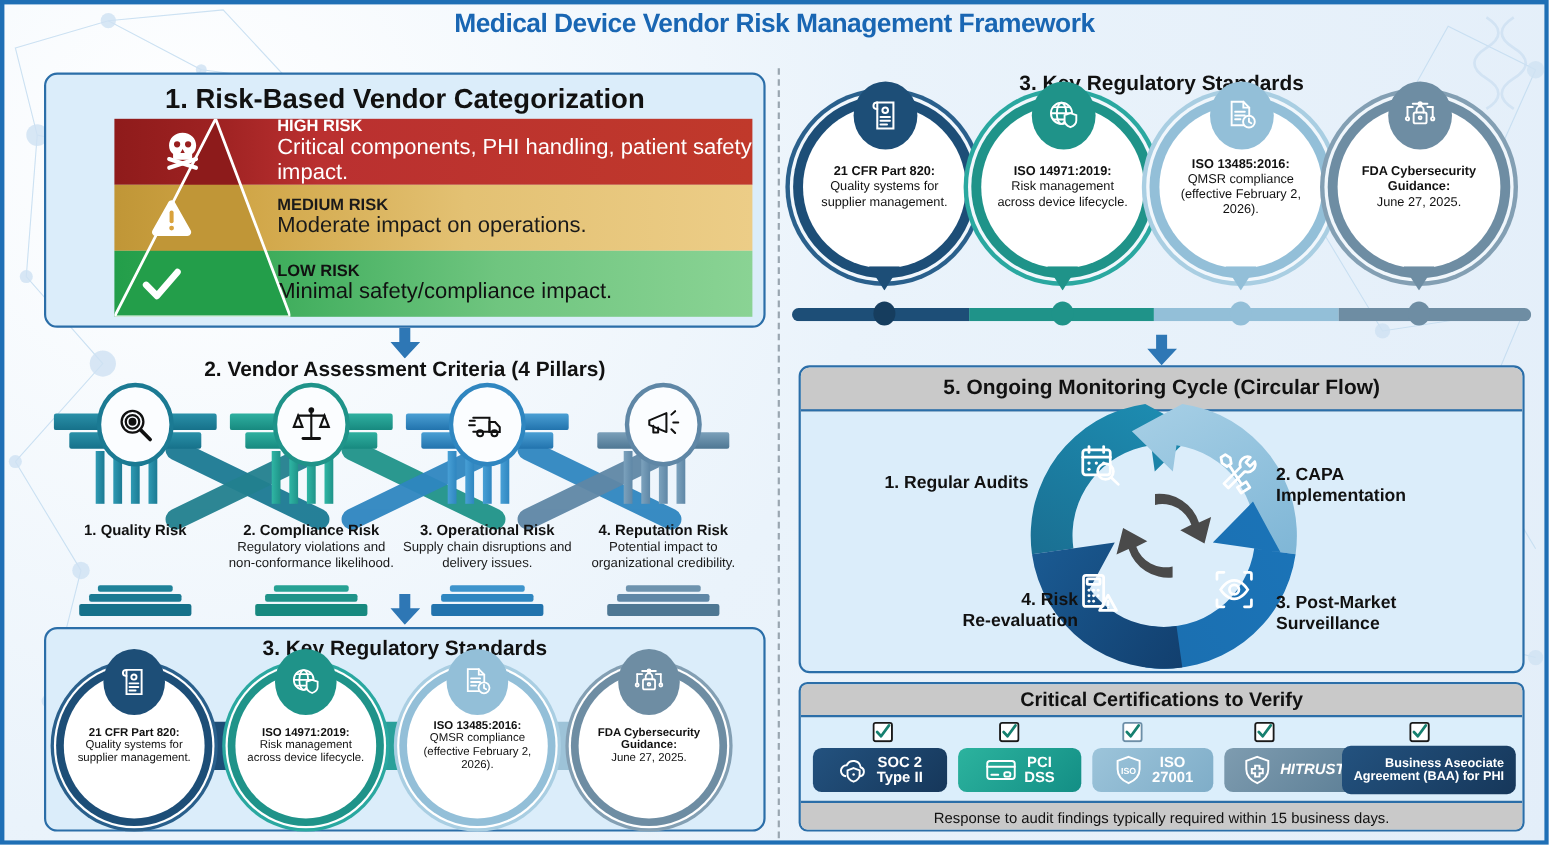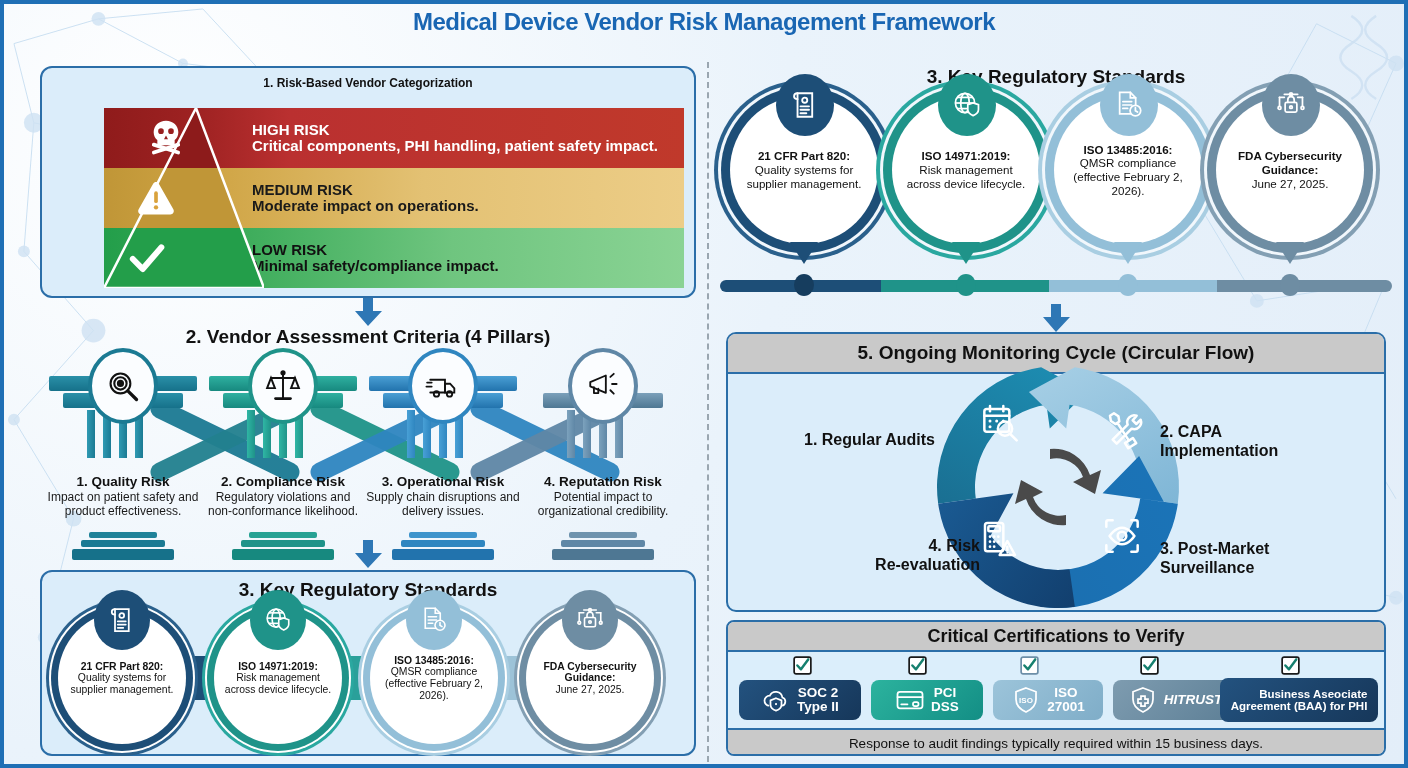--- a/index.html
+++ b/index.html
@@ -38,29 +38,29 @@
     background:#dbedfa;
     border:2px solid #2b6ea8;
     border-radius:12px;
   }
   .panel-title {
     text-align:center; font-weight:bold; color:#111;
   }
 
   
   #sec-risk { left:36px; top:62px; width:656px; height:232px; }
-  #sec-risk .panel-title { font-size:12px; margin-top:8px; }
+  #sec-risk .panel-title { font-size:25px; margin-top:8px; }
   .pyr-wrap { position:absolute; left:62px; top:40px; width:580px; height:180px; }
   .pyr-row {
     position:absolute; left:0; width:580px; height:60px;
     display:flex; align-items:center;
   }
   .pyr-row .txt { margin-left:148px; }
   .pyr-row .hd { font-size:15px; font-weight:bold; line-height:1.05; }
-  .pyr-row .sb { font-size:15px; line-height:1.15;font-weight:bold; }
+  .pyr-row .sb { font-size:20px; line-height:1.15; }
   #pyr-high { top:0;   background:linear-gradient(90deg,#8f1b1b 0%,#9e2222 16%,#ba3030 32%,#c0392b 100%); }
   #pyr-high .hd,#pyr-high .sb { color:#fff; }
   #pyr-med  { top:60px; background:linear-gradient(90deg,#c09637 0%,#cfa444 18%,#e3c173 55%,#eccd87 100%); }
   #pyr-med .hd,#pyr-med .sb { color:#1a1a1a; }
   #pyr-low  { top:120px; background:linear-gradient(90deg,#239e4a 0%,#35a855 18%,#6fc57f 60%,#8ad394 100%); }
   #pyr-low .hd,#pyr-low .sb { color:#111; }
 
   .pyr-tri { position:absolute; left:0; top:0; width:160px; height:180px; }
   .pyr-ico {
     position:absolute; color:#fff; display:flex; align-items:center; justify-content:center;
@@ -312,21 +312,20 @@
           <div class="p-medal" style="border-color:#1b7a93;">
             <svg viewBox="0 0 24 24" width="36" height="36" fill="none" stroke="#111" stroke-width="1.4">
               <circle cx="10.3" cy="10.3" r="6.6"></circle>
                 <circle cx="10.3" cy="10.3" r="4.1"></circle>
                 <circle cx="10.3" cy="10.3" r="1.7" fill="#111"></circle>
               <line x1="15.2" y1="15.2" x2="21" y2="21" stroke-width="2.2" stroke-linecap="round"></line>
             </svg>
           </div>
         </div>
         <div class="p-label">1. Quality Risk</div>
-        <div class="p-desc">Impact on patient safety and product effectiveness.</div>
         <div class="p-steps">
           <div style="width:68px;height:6px;background:#1f8299;"></div>
           <div style="width:84px;height:7px;background:#1b7a93;"></div>
           <div style="width:102px;height:11px;background:#16718a;"></div>
         </div>
       </div>
 
       <div class="pillar">
         <div class="p-graphic">
           <div class="p-cap" style="background:linear-gradient(180deg,#2fb0a0,#17897f);"></div>

